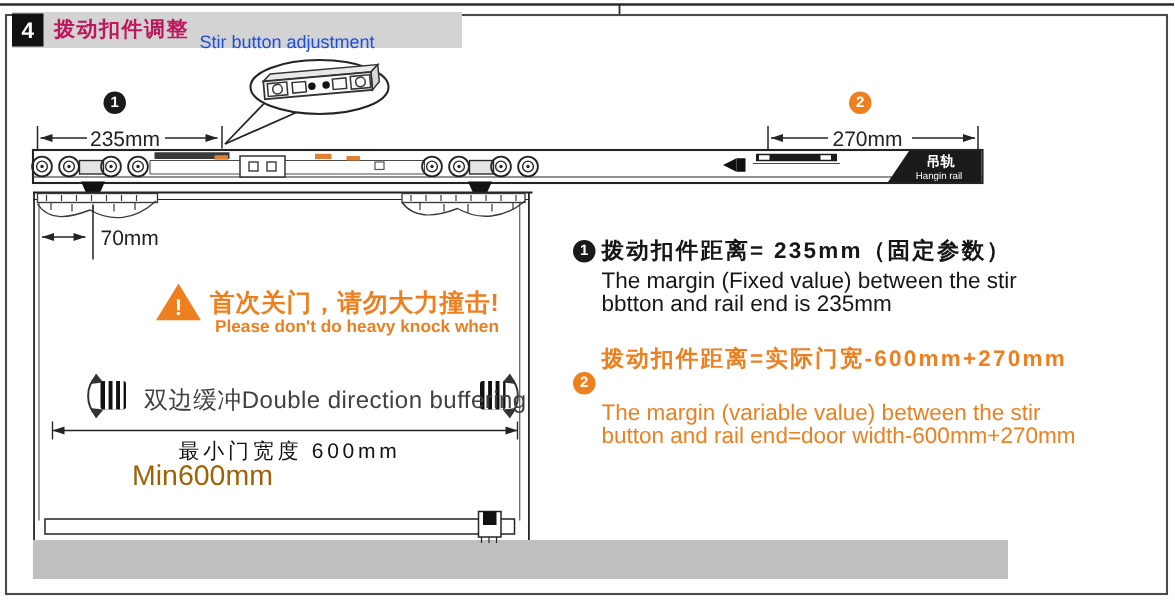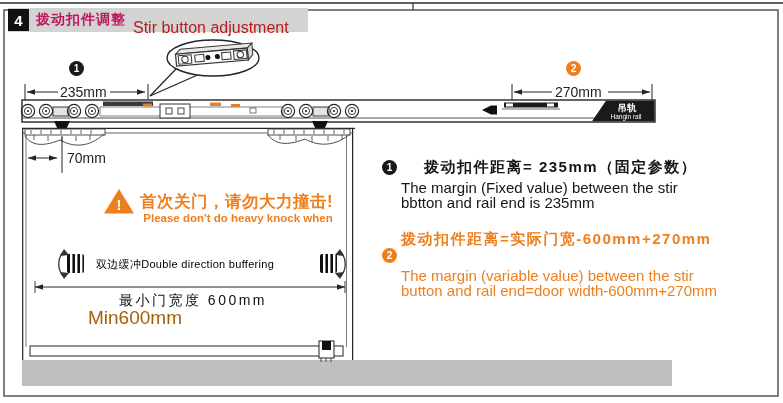--- a/index.html
+++ b/index.html
@@ -6,34 +6,34 @@
   .stage{position:relative;width:783px;height:403px;background:#fff;overflow:hidden;
          font-family:"Liberation Sans","DejaVu Sans",sans-serif;color:#1a1a1a;}
   svg.diagram{position:absolute;left:0;top:0;}
   .abs{position:absolute;}
   
   .header-bar{left:8px;top:8px;width:300px;height:24px;background:#d3d3d3;
               display:flex;align-items:center;}
   .num-box{width:21px;height:22px;margin:1px 0 1px 0;background:#111;color:#fff;
            font-size:15px;font-weight:bold;display:flex;align-items:center;justify-content:center;}
   .title-zh{font-size:14px;font-weight:bold;color:#be185d;margin-left:7px;letter-spacing:1px;white-space:nowrap;}
-  .title-en{font-size:16px;color:#b91c1c;margin-left:7px;margin-top:16px;white-space:nowrap;}
+  .title-en{font-size:12px;color:#1d4ed8;margin-left:7px;margin-top:16px;white-space:nowrap;}
   
   .dot{width:15px;height:15px;border-radius:50%;color:#fff;font-size:10px;font-weight:bold;
        display:flex;align-items:center;justify-content:center;}
   .dot-black{background:#1a1a1a;}
   .dot-orange{background:#ee7f1e;}
   
   .dim-label{font-size:14px;color:#222;white-space:nowrap;}
   
   .warn-zh{font-size:16.5px;font-weight:bold;color:#ee7f1e;letter-spacing:.5px;white-space:nowrap;}
   .warn-en{width:210px;text-align:center;font-size:11.5px;line-height:12.5px;font-weight:bold;
            color:#ee7f1e;white-space:nowrap;}
   .warn-en span{display:block;}
-  .buffering{font-size:11px;color:#000000;letter-spacing:.3px;white-space:nowrap;}
+  .buffering{font-size:16px;color:#404040;letter-spacing:.3px;white-space:nowrap;}
   .min-zh{width:210px;text-align:center;font-size:14px;letter-spacing:2.5px;color:#111;white-space:nowrap;}
   .min-en{width:210px;text-align:left;font-size:19px;color:#a16207;white-space:nowrap;}
   
   .note-zh{font-size:15px;font-weight:bold;letter-spacing:1.5px;white-space:nowrap;}
   .note-en{font-size:15px;line-height:15px;white-space:nowrap;}
   .note-en span{display:block;}
   .c-black{color:#161616;}
   .c-orange{color:#ee7f1e;}
 </style>
 </head>
@@ -271,21 +271,21 @@
   <div class="abs warn-en" style="left:133px;top:212px;">
     <span>Please don't do heavy knock when</span>
   </div>
 
   <div class="abs buffering" style="left:96px;top:257px;">双边缓冲Double direction buffering</div>
 
   <div class="abs min-zh" style="left:88px;top:292px;">最小门宽度 600mm</div>
   <div class="abs min-en" style="left:88px;top:307px;">Min600mm</div>
 
   <div class="abs dot dot-black" style="left:382px;top:160px;">1</div>
-  <div class="abs note-zh c-black" style="left:401px;top:158px;margin-left:23px;">拨动扣件距离= 235mm（固定参数）</div>
+  <div class="abs note-zh c-black" style="left:401px;top:158px;">拨动扣件距离= 235mm（固定参数）</div>
   <div class="abs note-en c-black" style="left:401px;top:180px;">
     <span>The margin (Fixed value) between the stir</span>
     <span>bbtton and rail end is 235mm</span>
   </div>
 
   <div class="abs dot dot-orange" style="left:382px;top:248px;">2</div>
   <div class="abs note-zh c-orange" style="left:401px;top:230px;">拨动扣件距离=实际门宽-600mm+270mm</div>
   <div class="abs note-en c-orange" style="left:401px;top:268px;">
     <span>The margin (variable value) between the stir</span>
     <span>button and rail end=door width-600mm+270mm</span>

